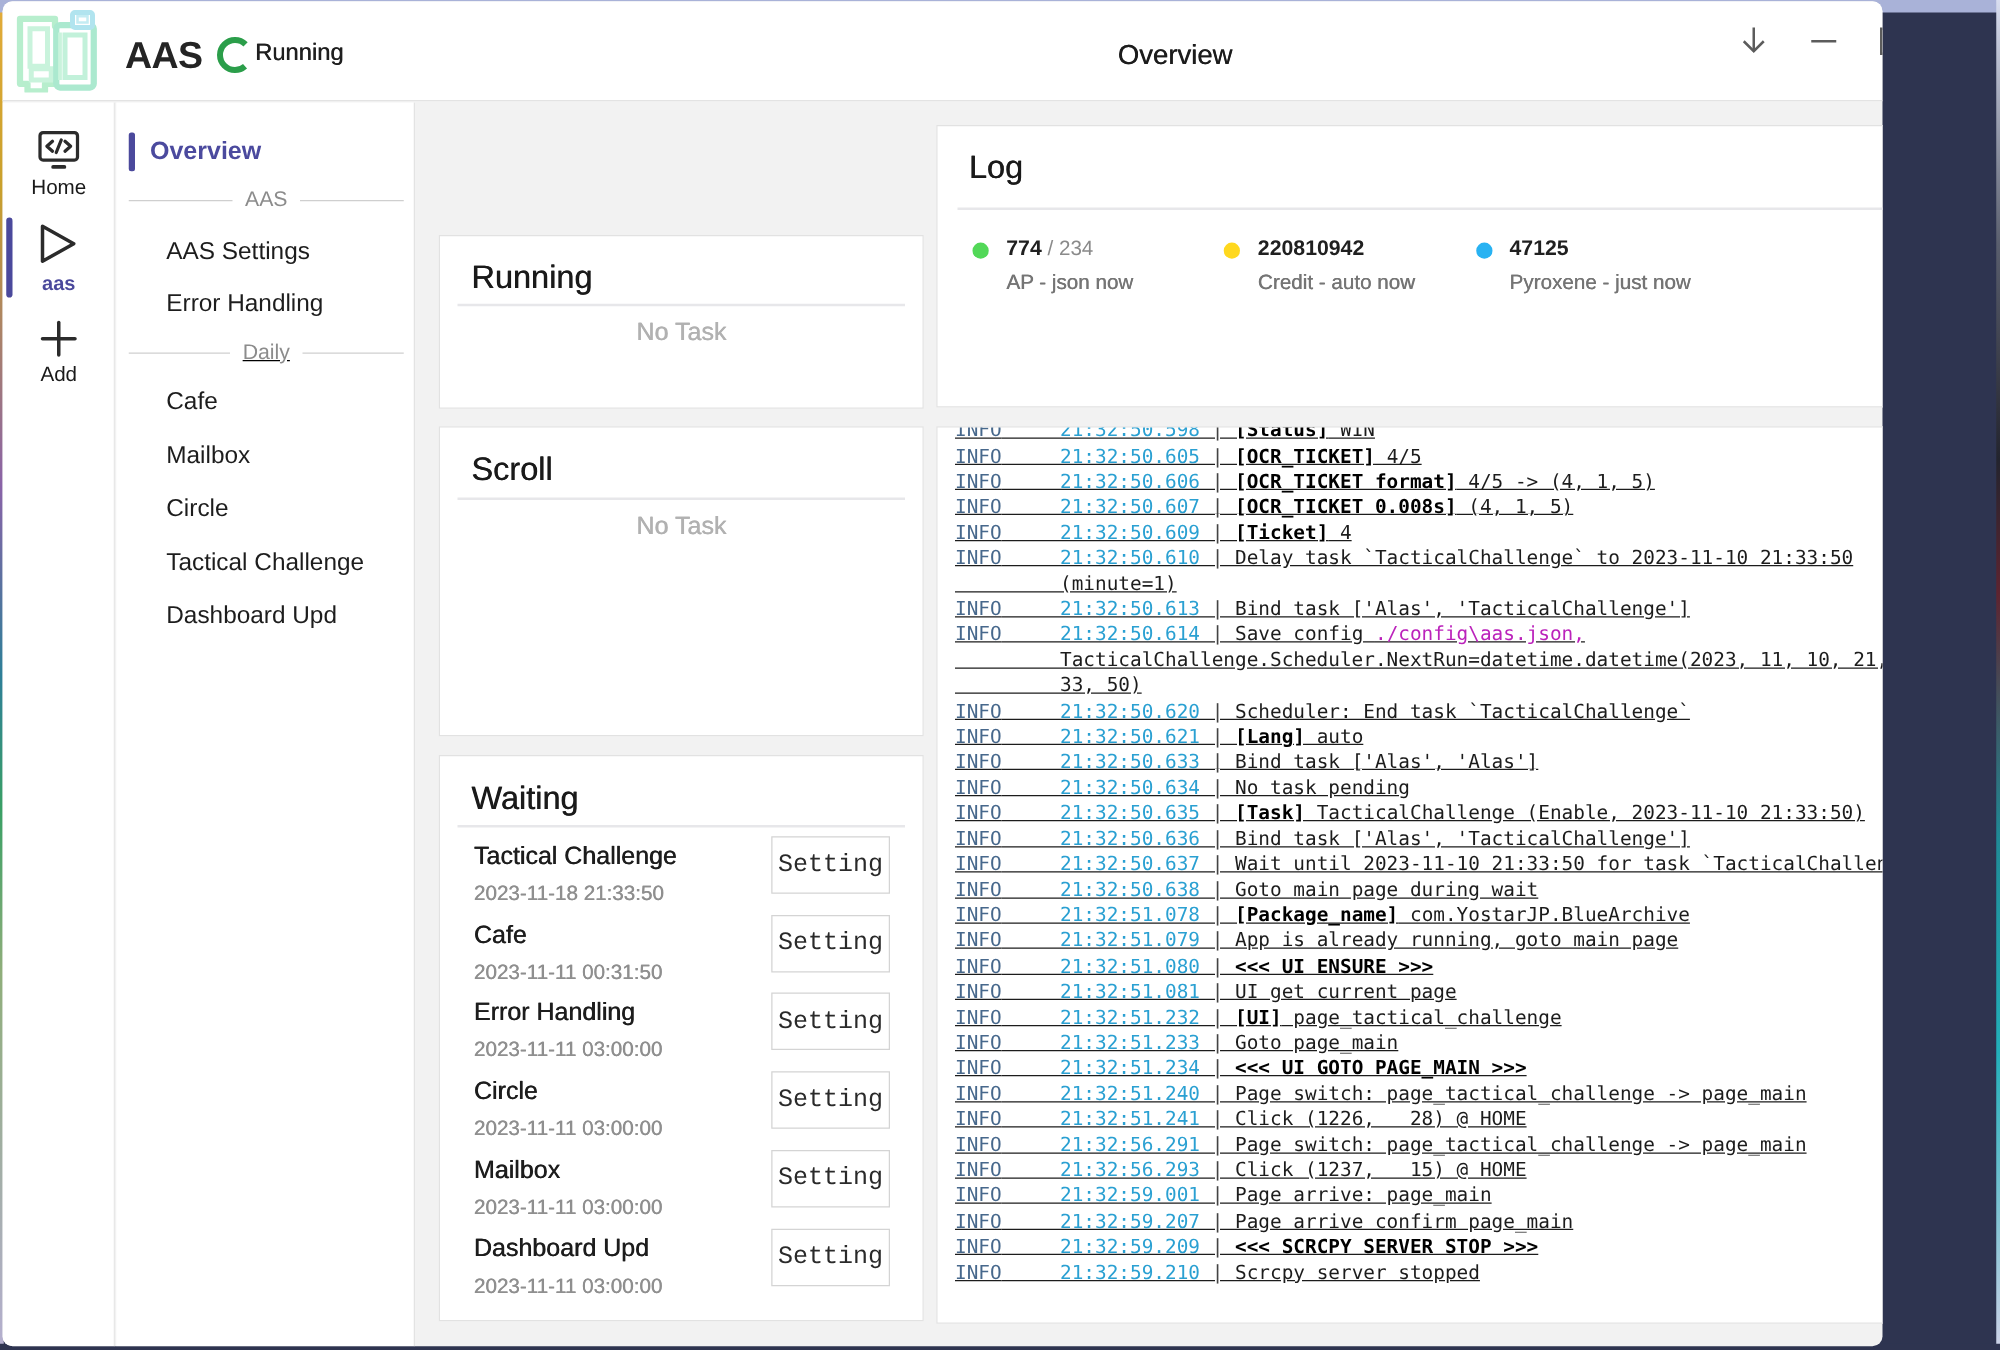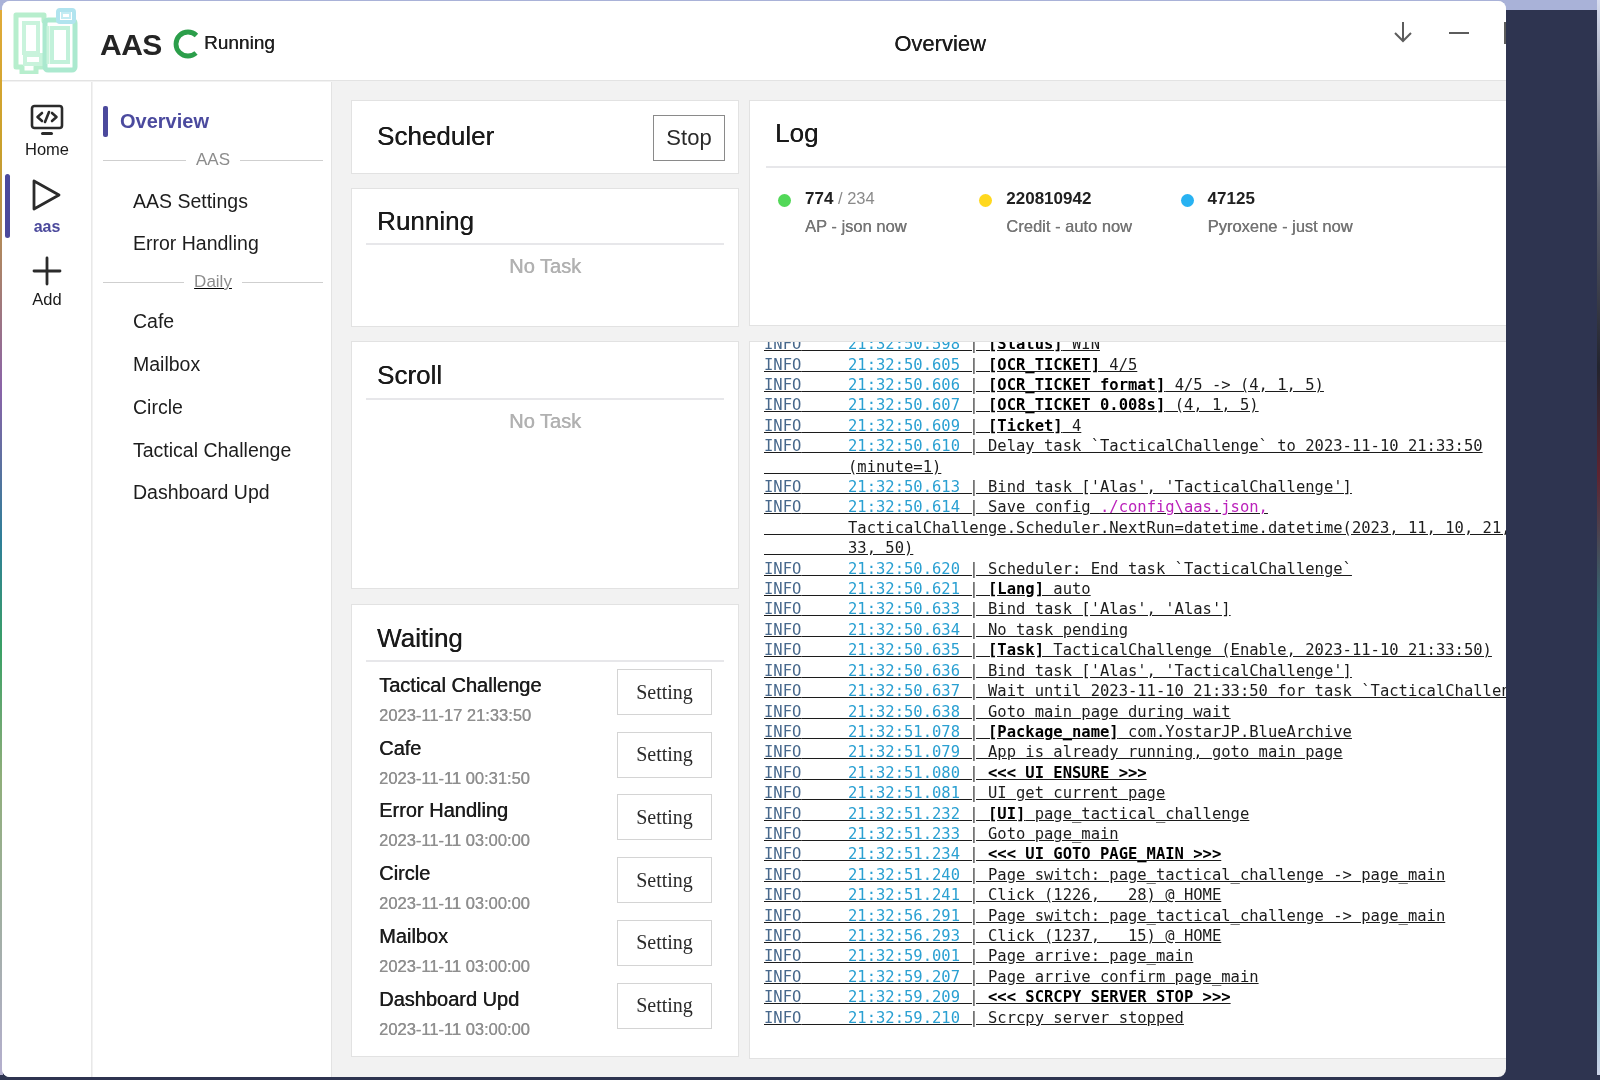--- a/index.html
+++ b/index.html
@@ -52,21 +52,21 @@
   .stop-btn { position:absolute; right:13px; top:14px; width:72px; height:46px; background:#fff; border:1px solid #8a8a8a;
     font-size:22px; color:#2a2a2a; font-family:"Liberation Sans",sans-serif; display:flex; align-items:center; justify-content:center; }
   
   .no-task { position:absolute; left:0; width:100%; text-align:center; font-size:20px; font-weight:400; text-shadow:0.45px 0 0 currentColor; color:#b1b1b1; }
 
   
   .wait-item { position:absolute; left:0; width:100%; height:63px; }
   .wait-name { position:absolute; left:27px; top:2px; font-size:20px; font-weight:400; text-shadow:0.45px 0 0 currentColor; color:#1d1d1d; white-space:nowrap; }
   .wait-time { position:absolute; left:27px; top:34px; font-size:16.5px; color:#8f8f8f; text-shadow:0.35px 0 0 currentColor; white-space:nowrap; }
   .setting-btn { position:absolute; right:26px; top:-3px; width:95px; height:46px; background:#fff; border:1px solid #d4d4d4;
-    font-size:20px; color:#2a2a2a; font-family:Liberation Serif, serif; display:flex; align-items:center; justify-content:center; }
+    font-size:20px; color:#2a2a2a; font-family:Liberation Mono, monospace; display:flex; align-items:center; justify-content:center; }
 
   
   .autoscroll-btn { position:absolute; right:13px; top:14px; width:163px; height:47px; background:#4e4a9d; border:none;
     color:#ffffff; font-size:20px; display:flex; align-items:center; justify-content:center; font-family:"Liberation Sans",sans-serif; }
   .metric { position:absolute; top:88px; width:200px; }
   .metric-dot { position:absolute; left:27px; top:5px; width:13px; height:13px; border-radius:50%; }
   .metric-line { position:absolute; left:54px; top:0; white-space:nowrap; }
   .metric-value { font-size:17px; font-weight:700; color:#202020; }
   .metric-total { font-size:16.5px; color:#8a8a8a; }
   .metric-label { position:absolute; left:54px; top:28px; font-size:16.5px; color:#757575; text-shadow:0.3px 0 0 currentColor; white-space:nowrap; }
@@ -200,44 +200,40 @@
           <div class="line"></div>
         </div>
         <div class="side-item" style="top: 228px;">Cafe</div>
         <div class="side-item" style="top: 271px;">Mailbox</div>
         <div class="side-item" style="top: 314px;">Circle</div>
         <div class="side-item" style="top: 357px;">Tactical Challenge</div>
         <div class="side-item" style="top: 399px;">Dashboard Upd</div>
       </div>
   </div>
 
-  <div class="card" style="left:349px; top:99px; width:388px; height:74px;">
-    <div class="card-title" style="top:20px; font-size:26px;">Scheduler</div>
-    <button class="stop-btn">Stop</button>
-  </div>
 
   <div class="card" style="left:349px; top:187px; width:388px; height:139px;">
     <div class="card-title" style="top:17px; font-size:26px;">Running</div>
     <div class="hdiv" style="left:14px; right:14px; top:54px;"></div>
     <div class="no-task" style="top:66px;">No Task</div>
   </div>
 
   <div class="card" style="left:349px; top:340px; width:388px; height:248px;">
     <div class="card-title" style="top:18px; font-size:26px;">Scroll</div>
     <div class="hdiv" style="left:14px; right:14px; top:56px;"></div>
     <div class="no-task" style="top:68px;">No Task</div>
   </div>
 
   <div class="card" style="left:349px; top:603px; width:388px; height:453px;">
     <div class="card-title" style="top:18px; font-size:26px;">Waiting</div>
     <div class="hdiv" style="left:14px; right:14px; top:55px;"></div>
     <div id="waiting-list">
         <div class="wait-item" style="top: 67px;">
           <div class="wait-name">Tactical Challenge</div>
-          <div class="wait-time">2023-11-17 21:33:50</div>
+          <div class="wait-time">2023-11-18 21:33:50</div>
           <button class="setting-btn">Setting</button>
         </div>
         <div class="wait-item" style="top: 129.7px;">
           <div class="wait-name">Cafe</div>
           <div class="wait-time">2023-11-11 00:31:50</div>
           <button class="setting-btn">Setting</button>
         </div>
         <div class="wait-item" style="top: 192.4px;">
           <div class="wait-name">Error Handling</div>
           <div class="wait-time">2023-11-11 03:00:00</div>

